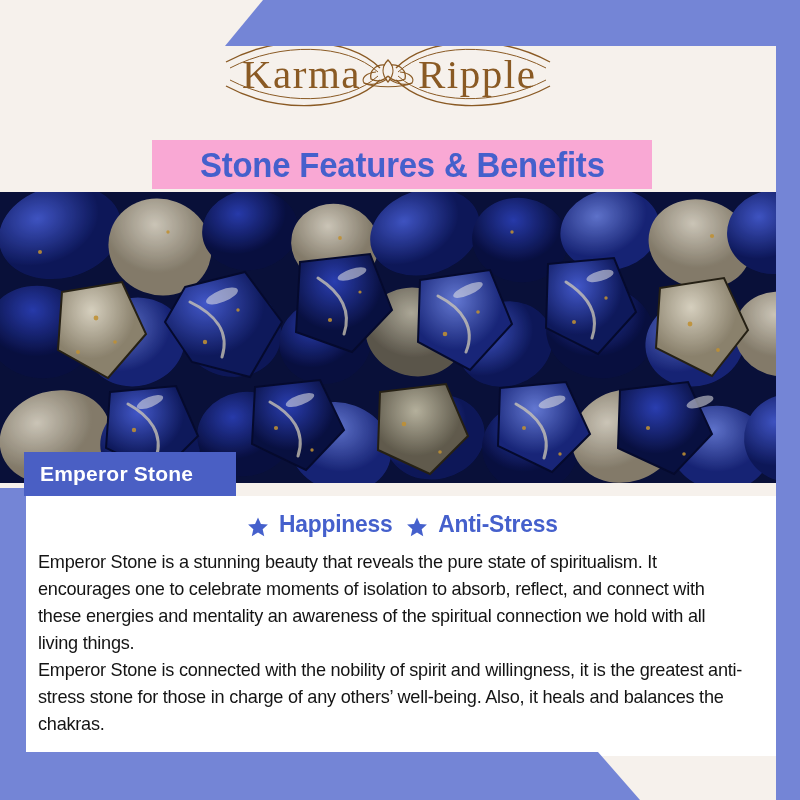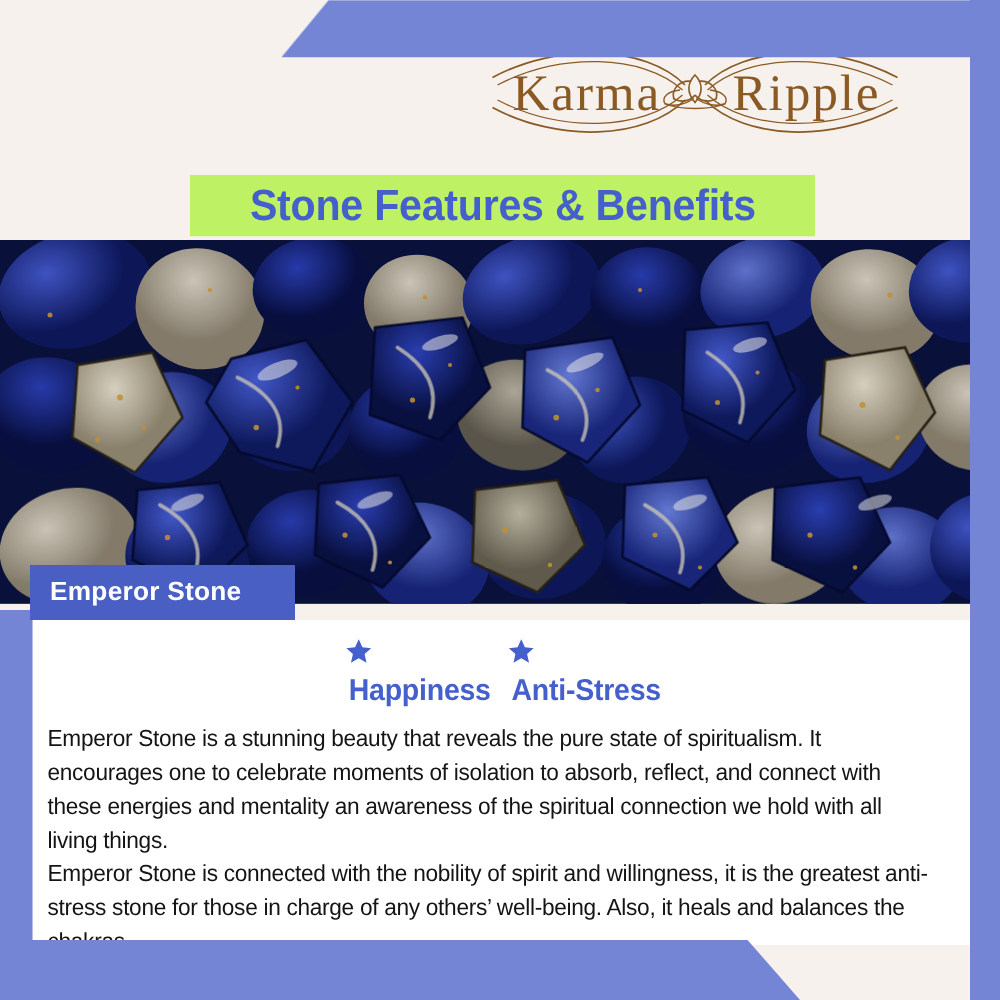--- a/index.html
+++ b/index.html
@@ -39,33 +39,33 @@
 
   
   .page-body {
     position:absolute; top:46px; left:0; width:776px; height:708px;
     background:#f6f1ec; z-index:2;
   }
 
   
   .logo-wrap {
     position:absolute; top:28px; left:0; width:776px; height:92px;
-    display:flex; align-items:center; justify-content:flex-end;
+    display:flex; align-items:center; justify-content:center;
     z-index:4;
   }
   .logo-svg { display:block; }
   .logo-text {
     font-family:"Liberation Serif", serif;
     font-size:41px; fill:#8a5a24; letter-spacing:1.5px;
   }
 
   
   .title-band {
     position:absolute; top:140px; left:152px; width:500px; height:49px;
-    background:#bef264; z-index:4;
+    background:#f9a8d4; z-index:4;
     display:flex; align-items:center; justify-content:center;
   }
   .title-text {
     font-family:"Liberation Sans", sans-serif;
     font-weight:bold;
     font-size:35px;
     color:#4560cc;
     letter-spacing:-0.2px;
     transform:scaleX(0.94);
     white-space:nowrap;
@@ -97,21 +97,21 @@
     position:absolute; top:496px; left:26px; width:750px; height:260px;
     background:#ffffff; z-index:4;
     padding:14px 12px 0 12px;
   }
 
   .benefits-row {
     display:flex; align-items:center; justify-content:center;
     gap:10px; margin-bottom:10px; padding-left:6px;
   }
   .benefit {
-    display:flex; align-items:flex-start; gap:7px;flex-direction:column;
+    display:flex; align-items:flex-end; gap:7px;
   }
   .star-icon {
     width:22px; height:22px; display:block; flex:0 0 auto;
   }
   .benefit-label {
     font-size:24px; font-weight:bold; color:#4560cc;
     font-family:"Liberation Sans", sans-serif;
     letter-spacing:-0.2px;
     transform:scaleX(0.95);
     white-space:nowrap;

